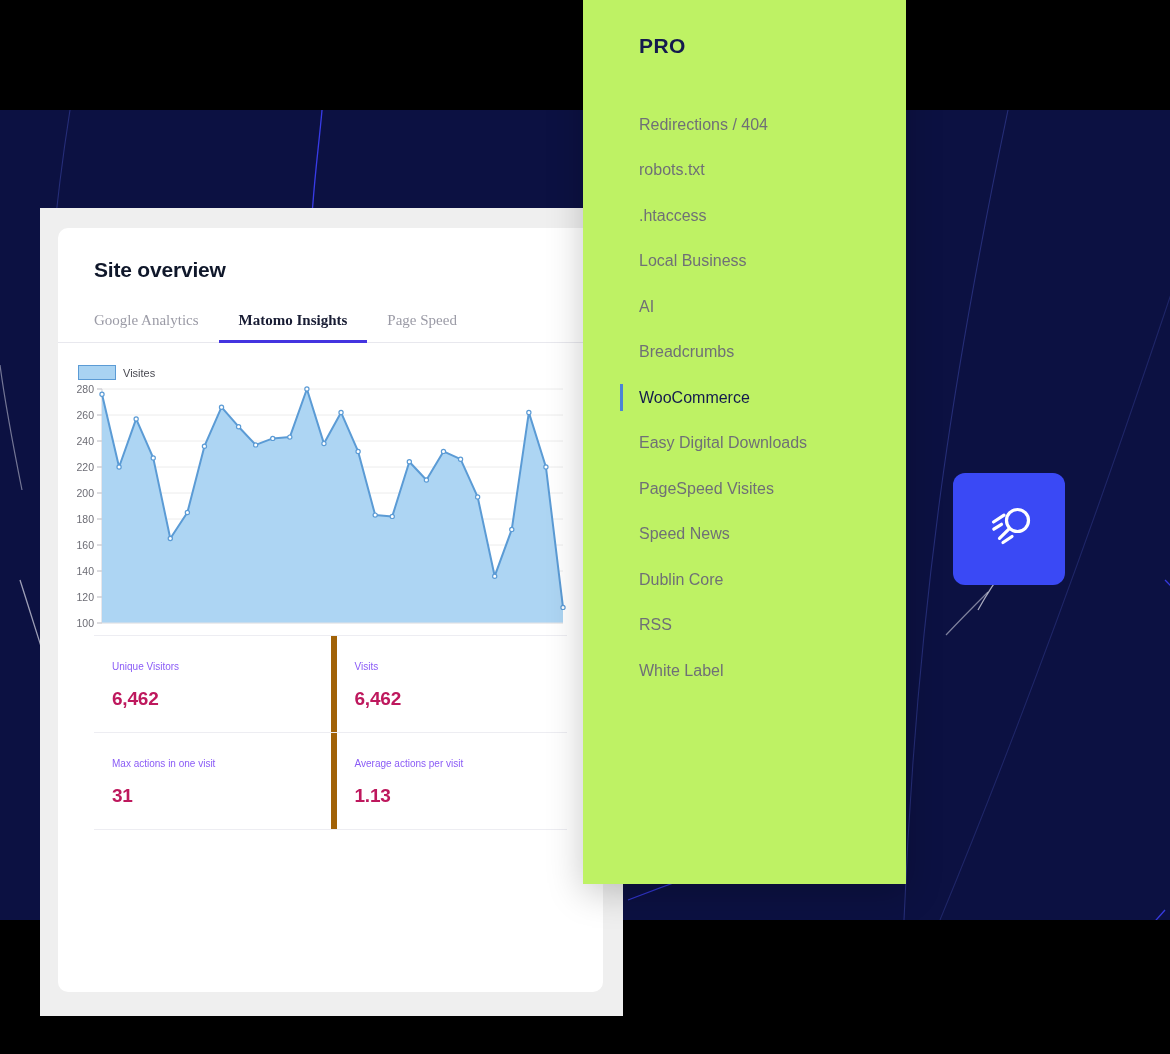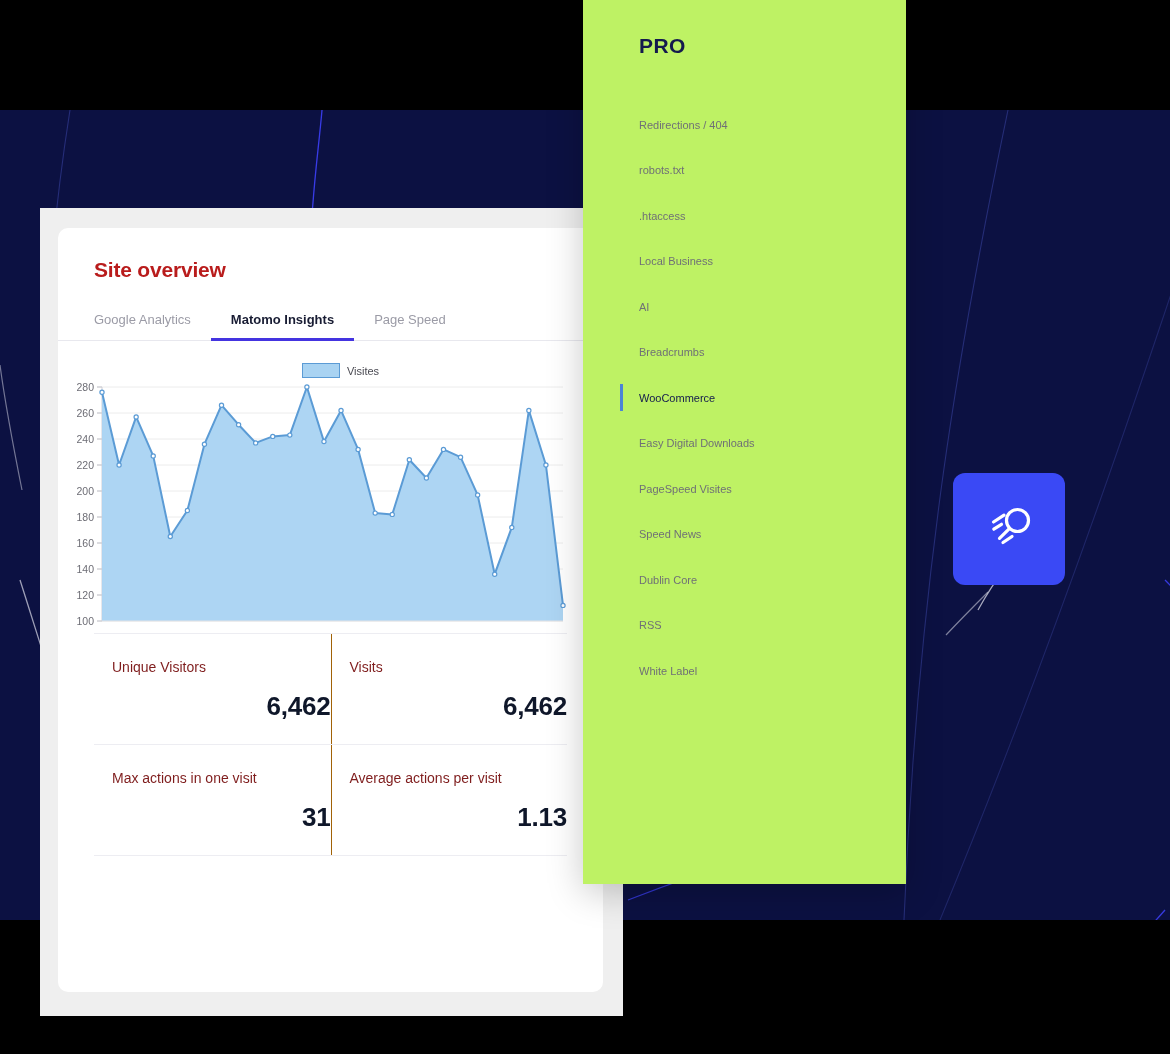--- a/index.html
+++ b/index.html
@@ -52,43 +52,43 @@
     background: #ffffff;
     border-radius: 10px;
     overflow: hidden;
   }
   .card-header {
     padding: 30px 36px 0 36px;
   }
   .card-title {
     font-size: 21px;
     font-weight: 700;
-    color: #b91c1c;
+    color: #0f172a;
     letter-spacing: -0.2px;
   }
 
   
   .tabs {
     display: flex;
     align-items: flex-end;
     margin-top: 30px;
     padding: 0 36px;
     border-bottom: 1px solid #e8e8ee;
     gap: 0;
   }
   .tab {
-    font-size: 13px;
+    font-size: 15px;
     color: #9b9ba6;
     padding: 0 20px 13px 20px;
     position: relative;
     cursor: pointer;
     white-space: nowrap;
     background: none;
     border: none;
-    font-family: Liberation Sans, sans-serif;
+    font-family: Liberation Serif, serif;
   }
   .tab:first-child { padding-left: 0; }
   .tab.active {
     color: #181c33;
     font-weight: 700;
   }
   .tab.active::after {
     content: "";
     position: absolute;
     left: 0; right: 0; bottom: -1px;
@@ -101,21 +101,20 @@
     position: relative;
     margin: 22px 0 0 0;
     height: 270px;
   }
   .chart-legend {
     position: absolute;
     top: 0;
     left: 0;
     right: 0;
     display: flex;
-    justify-content: center;
     align-items: center;
     gap: 7px;
     padding-left: 20px;
   }
   .legend-swatch {
     width: 38px;
     height: 15px;
     background: #a9d3f2;
     border: 1px solid #5b9bd5;
   }
@@ -132,34 +131,33 @@
   }
   .stat-row {
     display: flex;
     border-bottom: 1px solid #ededf2;
   }
   .stat-cell {
     flex: 1 1 50%;
     padding: 25px 0 22px 18px;
   }
   .stat-cell + .stat-cell {
-    border-left: 1px solid #a16207;
+    border-left: 6px solid #a16207;
     padding-left: 18px;
   }
   .stat-label {
-    font-size: 14px;
-    color: #7f1d1d;
+    font-size: 10px;
+    color: #8b5cf6;
     margin-bottom: 16px;
   }
   .stat-value {
-    font-size: 26px;
+    font-size: 19px;
     font-weight: 700;
-    color: #0f172a;
+    color: #be185d;
     letter-spacing: -0.2px;
-    text-align: right;
   }
 
   
   .pro-panel {
     position: absolute;
     left: 583px;
     top: 0;
     width: 323px;
     height: 884px;
     background: #bef264;
@@ -175,21 +173,21 @@
   .pro-menu {
     margin-top: 44px;
     list-style: none;
   }
   .pro-item {
     position: relative;
     height: 45.5px;
     display: flex;
     align-items: center;
     padding-left: 56px;
-    font-size: 11px;
+    font-size: 16px;
     color: #6f7076;
     cursor: pointer;
   }
   .pro-item.active {
     color: #131a4d;
     font-weight: 400;
   }
   .pro-item.active::before {
     content: "";
     position: absolute;

